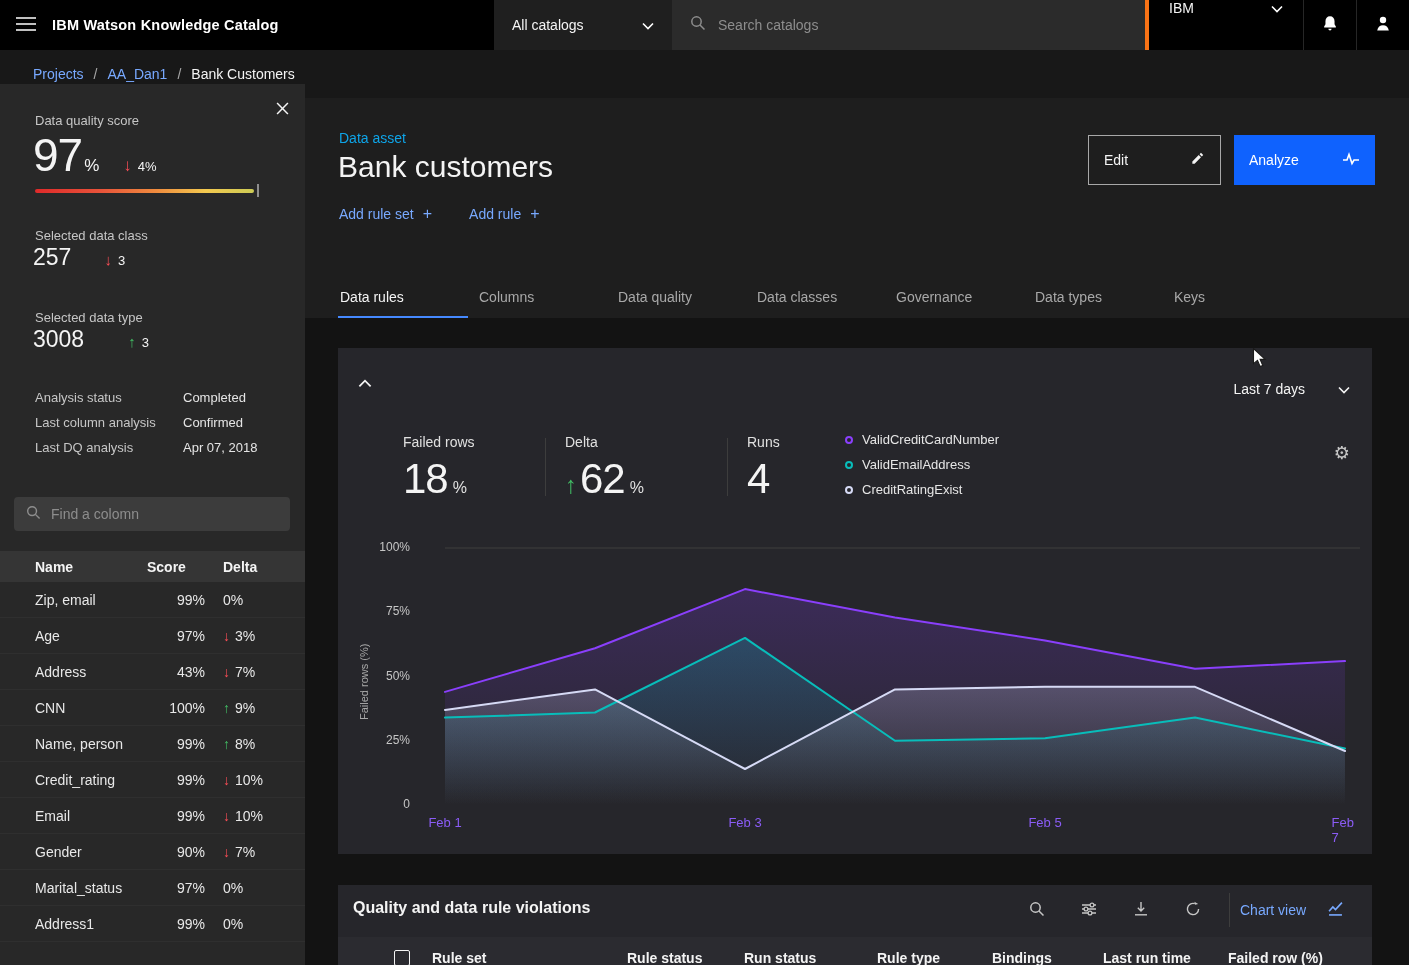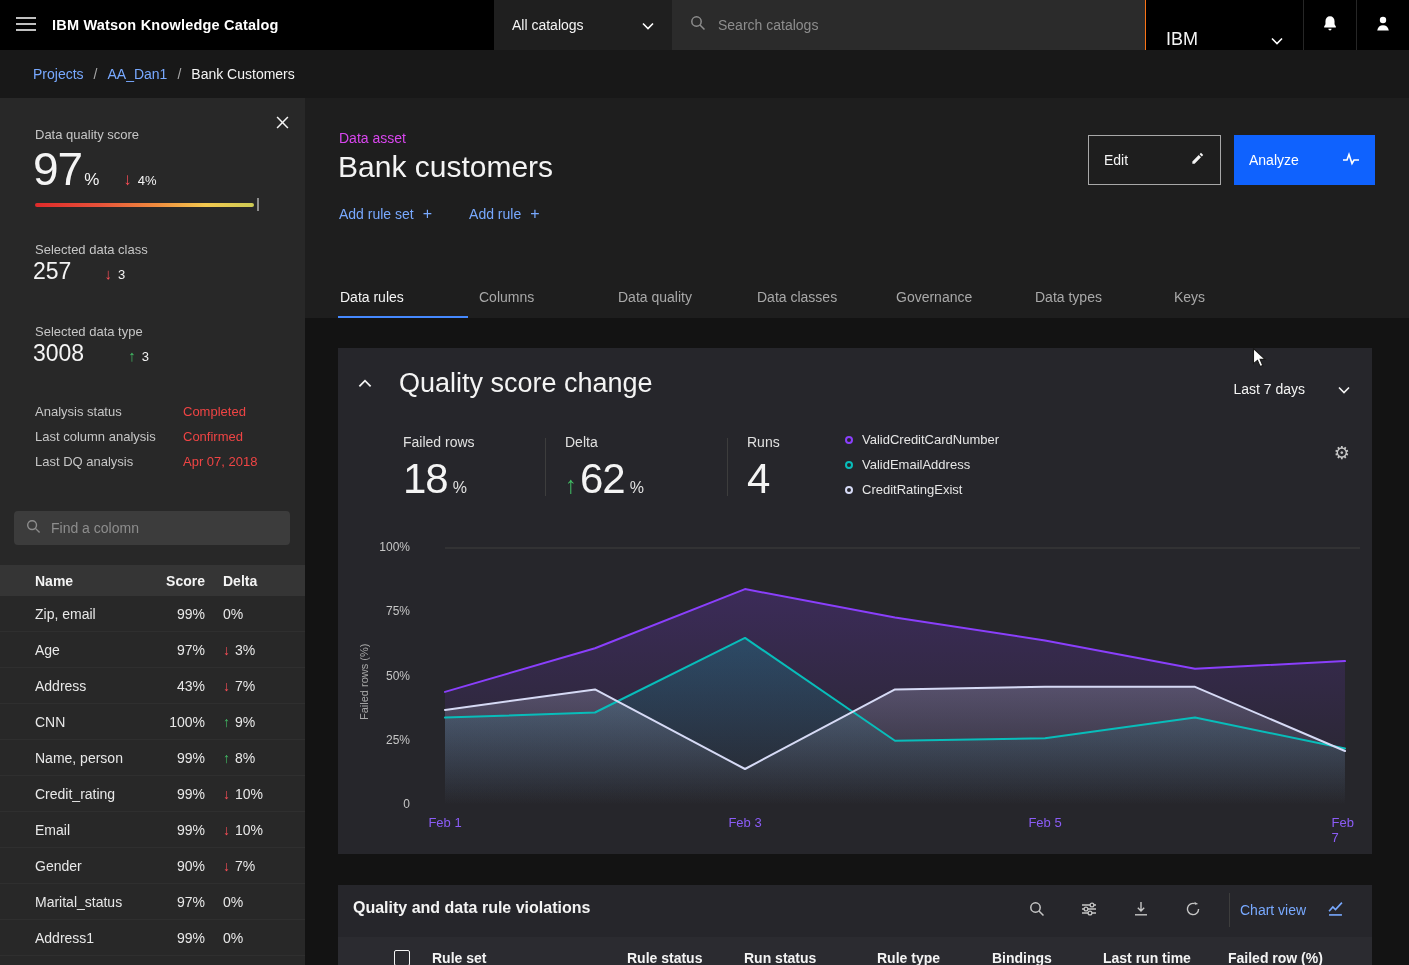--- a/index.html
+++ b/index.html
@@ -9,31 +9,31 @@
 
   
   .header { position:absolute; top:0; left:0; right:0; height:50px; background:#000; display:flex; align-items:stretch; z-index:20; }
   .h-left { width:494px; display:flex; align-items:center; }
   .menu-btn { width:52px; height:50px; display:flex; align-items:center; justify-content:center; background:none; border:none; color:#fff; cursor:pointer; }
   .brand { font-size:14.5px; font-weight:700; color:#fff; letter-spacing:.2px; }
   .h-catalog { width:178px; background:#1f1f1f; display:flex; align-items:center; justify-content:space-between; padding:0 18px; font-size:14px; cursor:pointer; }
   .h-search { flex:1; background:#2b2b2b; display:flex; align-items:center; gap:12px; padding:0 18px; color:#8d8d8d; }
   .h-search input { flex:1; background:transparent; border:none; outline:none; color:#fef9c3; font-size:14px; font-family:inherit; }
   .h-search input::placeholder { color:#8d8d8d; }
-  .h-account { width:158px; display:flex; align-items:flex-end; justify-content:space-between; padding:0 20px; font-size:18px; border-left:1px solid #f97316; cursor:pointer; }
+  .h-account { width:158px; display:flex; align-items:flex-start; justify-content:space-between; padding:0 20px; font-size:14px; border-left:4px solid #f97316; cursor:pointer; }
   .h-icon-btn { width:53px; display:flex; align-items:center; justify-content:center; border-left:1px solid #262626; background:none; border-top:none; border-bottom:none; border-right:none; color:#fff; cursor:pointer; }
 
   
   .breadcrumb { position:absolute; top:50px; left:0; right:0; height:48px; background:#181818; display:flex; align-items:center; gap:10px; padding-left:33px; font-size:14px; }
   .bc-link { color:#78a9ff; cursor:pointer; }
   .bc-sep { color:#a8a8a8; }
   .bc-current { color:#f4f4f4; }
 
   
-  .sidebar { position:absolute; top:98px; bottom:0; left:0; width:305px; background:#282828; overflow:hidden; }
+  .sidebar { position:absolute; top:84px; bottom:0; left:0; width:305px; background:#282828; overflow:hidden; }
   .sb-close { position:absolute; top:18px; right:16px; background:none; border:none; color:#f4f4f4; cursor:pointer; }
   .sb-title { position:absolute; top:29px; left:35px; font-size:13px; color:#c6c6c6; }
   .sb-score { position:absolute; top:44px; left:33px; display:flex; align-items:baseline; }
   .sb-score .val { font-size:46px; font-weight:300; letter-spacing:-1px; }
   .sb-score .unit { font-size:17px; margin-left:2px; }
   .arrow-red { color:#fa4d56; }
   .arrow-green { color:#42be65; }
   .sb-score .arr { font-size:17px; margin-left:24px; }
   .sb-score .dlt { font-size:13px; margin-left:6px; }
   .sb-bar { position:absolute; top:105px; left:35px; width:219px; height:4px; border-radius:2px;
@@ -43,34 +43,34 @@
   .sb-class-val { position:absolute; top:160px; left:33px; display:flex; align-items:baseline; }
   .sb-type-label { position:absolute; top:226px; left:35px; font-size:13px; color:#c6c6c6; }
   .sb-type-val { position:absolute; top:242px; left:33px; display:flex; align-items:baseline; }
   .bignum { font-size:23px; font-weight:400; }
   .sb-class-val .arr, .sb-type-val .arr { font-size:15px; margin-left:33px; }
   .sb-type-val .arr { margin-left:44px; }
   .sb-class-val .dlt, .sb-type-val .dlt { font-size:13px; margin-left:6px; }
   .sb-meta { position:absolute; top:301px; left:35px; right:18px; font-size:13px; }
   .meta-row { height:25px; display:flex; align-items:center; }
   .meta-label { width:148px; color:#c6c6c6; }
-  .meta-value { color:#ef4444; }
+  .meta-value { color:#e5e5e5; }
   .sb-search { position:absolute; top:413px; left:14px; width:276px; height:34px; background:#3c3c3c; border-radius:4px; display:flex; align-items:center; gap:10px; padding:0 12px; color:#8d8d8d; }
   .sb-search input { flex:1; background:transparent; border:none; outline:none; color:#e0e0e0; font-size:14px; font-family:inherit; }
   .sb-search input::placeholder { color:#8d8d8d; }
   .sb-table { position:absolute; top:467px; left:0; right:0; bottom:0; font-size:14px; }
   .sb-thead { height:31px; background:#353535; display:flex; align-items:center; padding:0 28px 0 35px; font-weight:700; }
-  .th-name { flex:1; } .th-score { width:58px; text-align:right; } .th-delta { width:72px; padding-left:18px; }
+  .th-name { flex:1; } .th-score { width:58px; text-align:left; } .th-delta { width:72px; padding-left:18px; }
   .t-row { height:36px; display:flex; align-items:center; padding:0 28px 0 35px; border-bottom:1px solid rgba(255,255,255,.035); color:#e8e8e8; cursor:pointer; }
   .t-name { flex:1; } .t-score { width:58px; text-align:right; }
   .t-delta { width:72px; padding-left:18px; display:flex; align-items:center; gap:5px; }
 
   
   .main-top { position:absolute; left:305px; top:98px; right:0; height:220px; background:#1e1e1e; }
-  .asset-label { position:absolute; left:34px; top:32px; font-size:14px; color:#d946ef; }
+  .asset-label { position:absolute; left:34px; top:32px; font-size:14px; color:#0ea5e9; }
   .asset-title { position:absolute; left:33px; top:52px; font-size:30px; font-weight:300; color:#f4f4f4; }
   .add-links { position:absolute; left:34px; top:107px; display:flex; gap:37px; font-size:14px; color:#78a9ff; }
   .add-link { display:flex; align-items:center; gap:9px; cursor:pointer; }
   .plus-glyph { font-size:16px; }
   .btn-edit { position:absolute; left:783px; top:37px; width:133px; height:50px; background:transparent; border:1px solid #a8a8a8; color:#f4f4f4; display:flex; align-items:center; justify-content:space-between; padding:0 15px; font-size:14px; font-family:inherit; cursor:pointer; }
   .btn-analyze { position:absolute; left:929px; top:37px; width:141px; height:50px; background:#0f62fe; border:none; color:#fff; display:flex; align-items:center; justify-content:space-between; padding:16px 15px; font-size:14px; font-family:inherit; cursor:pointer; }
   .tabs { position:absolute; left:33px; top:184px; display:flex; }
   .tab { width:130px; margin-right:9px; font-size:14px; color:#a8a8a8; padding:7px 2px 13px; border-bottom:1px solid #505050; cursor:pointer; }
   .tab.active { color:#f4f4f4; border-bottom:3px solid #4589ff; padding-bottom:11px; }
 
@@ -366,21 +366,20 @@
   <div class="main-body">
 
     <div class="card-q" id="card-q">
       <button class="cq-collapse">
         <span>
           <svg width="14" height="9" viewBox="0 0 12 8">
               <polyline points="1,6.5 6,1.5 11,6.5" fill="none" stroke="#f4f4f4" stroke-width="1.6"></polyline>
             </svg>
         </span>
       </button>
-      <div class="cq-title">Quality score change</div>
       <div class="cq-range">
         <span>Last 7 days</span>
         <span>
           <svg width="12" height="8" viewBox="0 0 12 8">
               <polyline points="1,1.5 6,6.5 11,1.5" fill="none" stroke="#f4f4f4" stroke-width="1.6"></polyline>
             </svg>
         </span>
       </div>
 
       <div class="m-block m-failed">

